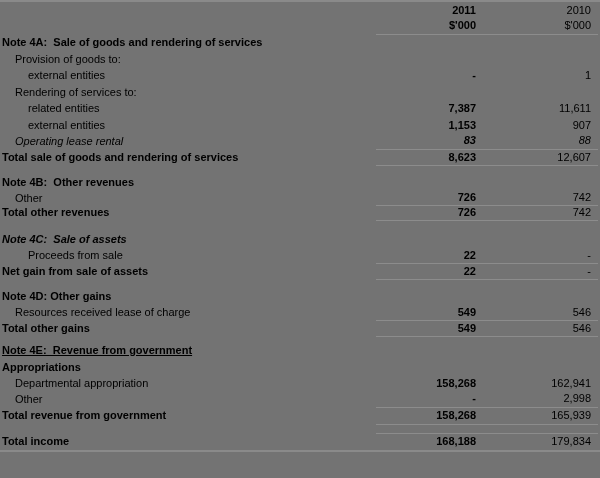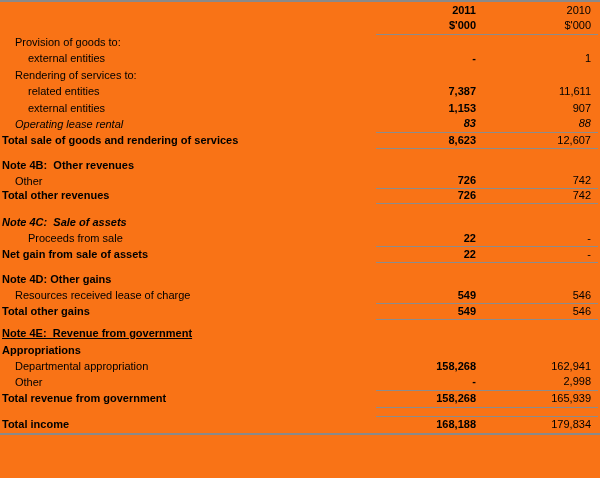--- a/index.html
+++ b/index.html
@@ -6,21 +6,21 @@
     margin: 0;
     padding: 0;
     background: #ffffff;
     font-family: "Liberation Sans", "DejaVu Sans", sans-serif;
     color: #000000;
   }
   .sheet {
     width: 600px;
     height: 478px;
     position: relative;
-    background: #f97316;
+    background: #737373;
     box-sizing: border-box;
   }
   .table-wrap {
     width: 600px;
     border-top: 2px solid #8a8a8a;
     border-bottom: 2px solid #8a8a8a;
     box-sizing: border-box;
   }
   table.fin {
     width: 598px;
@@ -75,20 +75,25 @@
           <th class="num y2011">2011</th>
           <th class="num y2010">2010</th>
         </tr>
         <tr class="hdr hdr-unit">
           <th class="label blank"></th>
           <th class="num y2011">$'000</th>
           <th class="num y2010">$'000</th>
         </tr>
       </thead>
       <tbody id="fin-body">
+          <tr class="note" style="height: 17px;">
+            <td class="label ind0">Note 4A:  Sale of goods and rendering of services</td>
+            <td class="num y2011"></td>
+            <td class="num y2010"></td>
+          </tr>
           <tr class="item" style="height: 16px;">
             <td class="label ind1">Provision of goods to:</td>
             <td class="num y2011"></td>
             <td class="num y2010"></td>
           </tr>
           <tr class="item" style="height: 17px;">
             <td class="label ind2">external entities</td>
             <td class="num y2011">-</td>
             <td class="num y2010">1</td>
           </tr>

